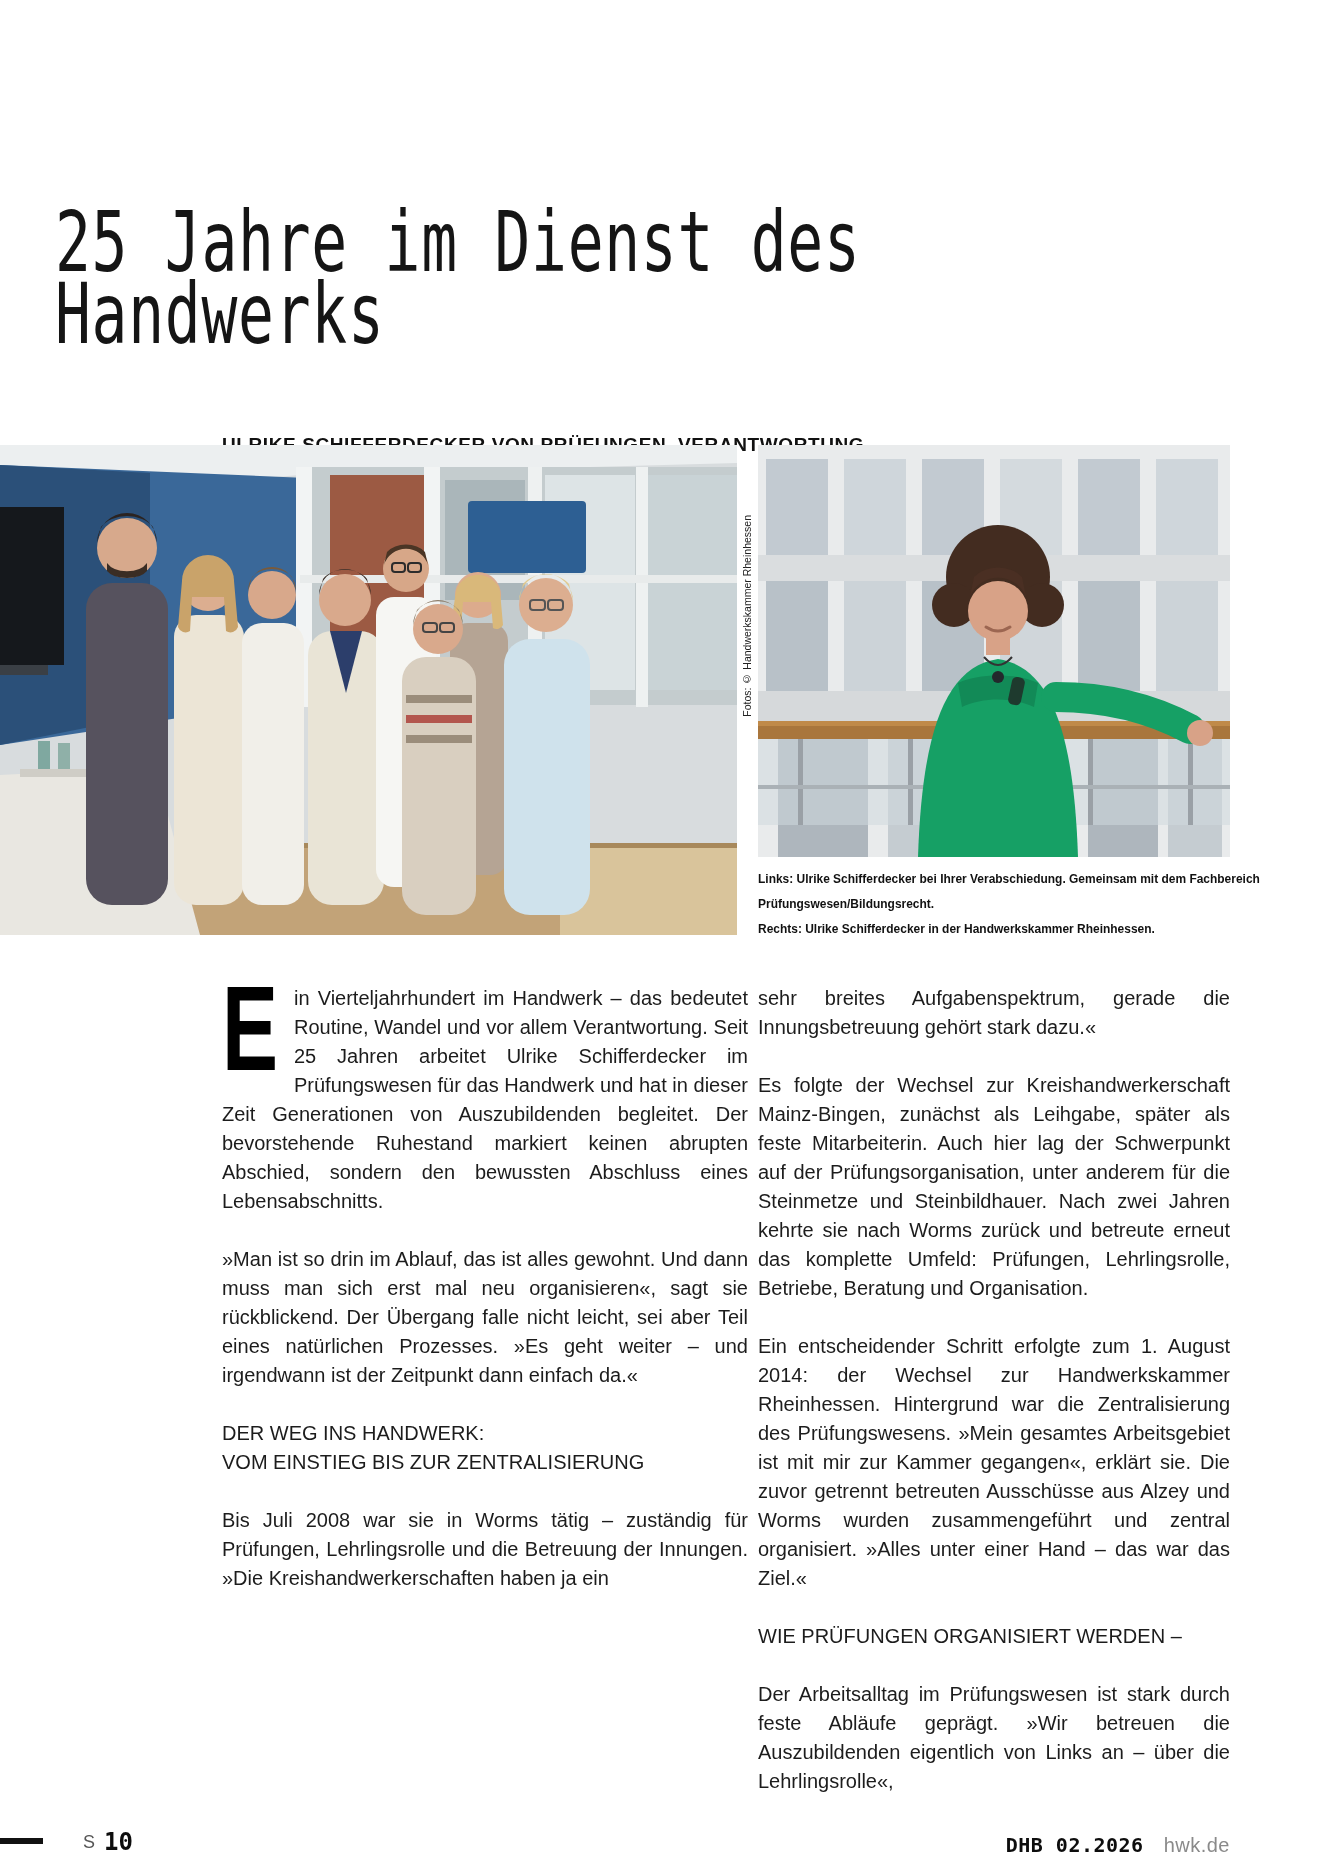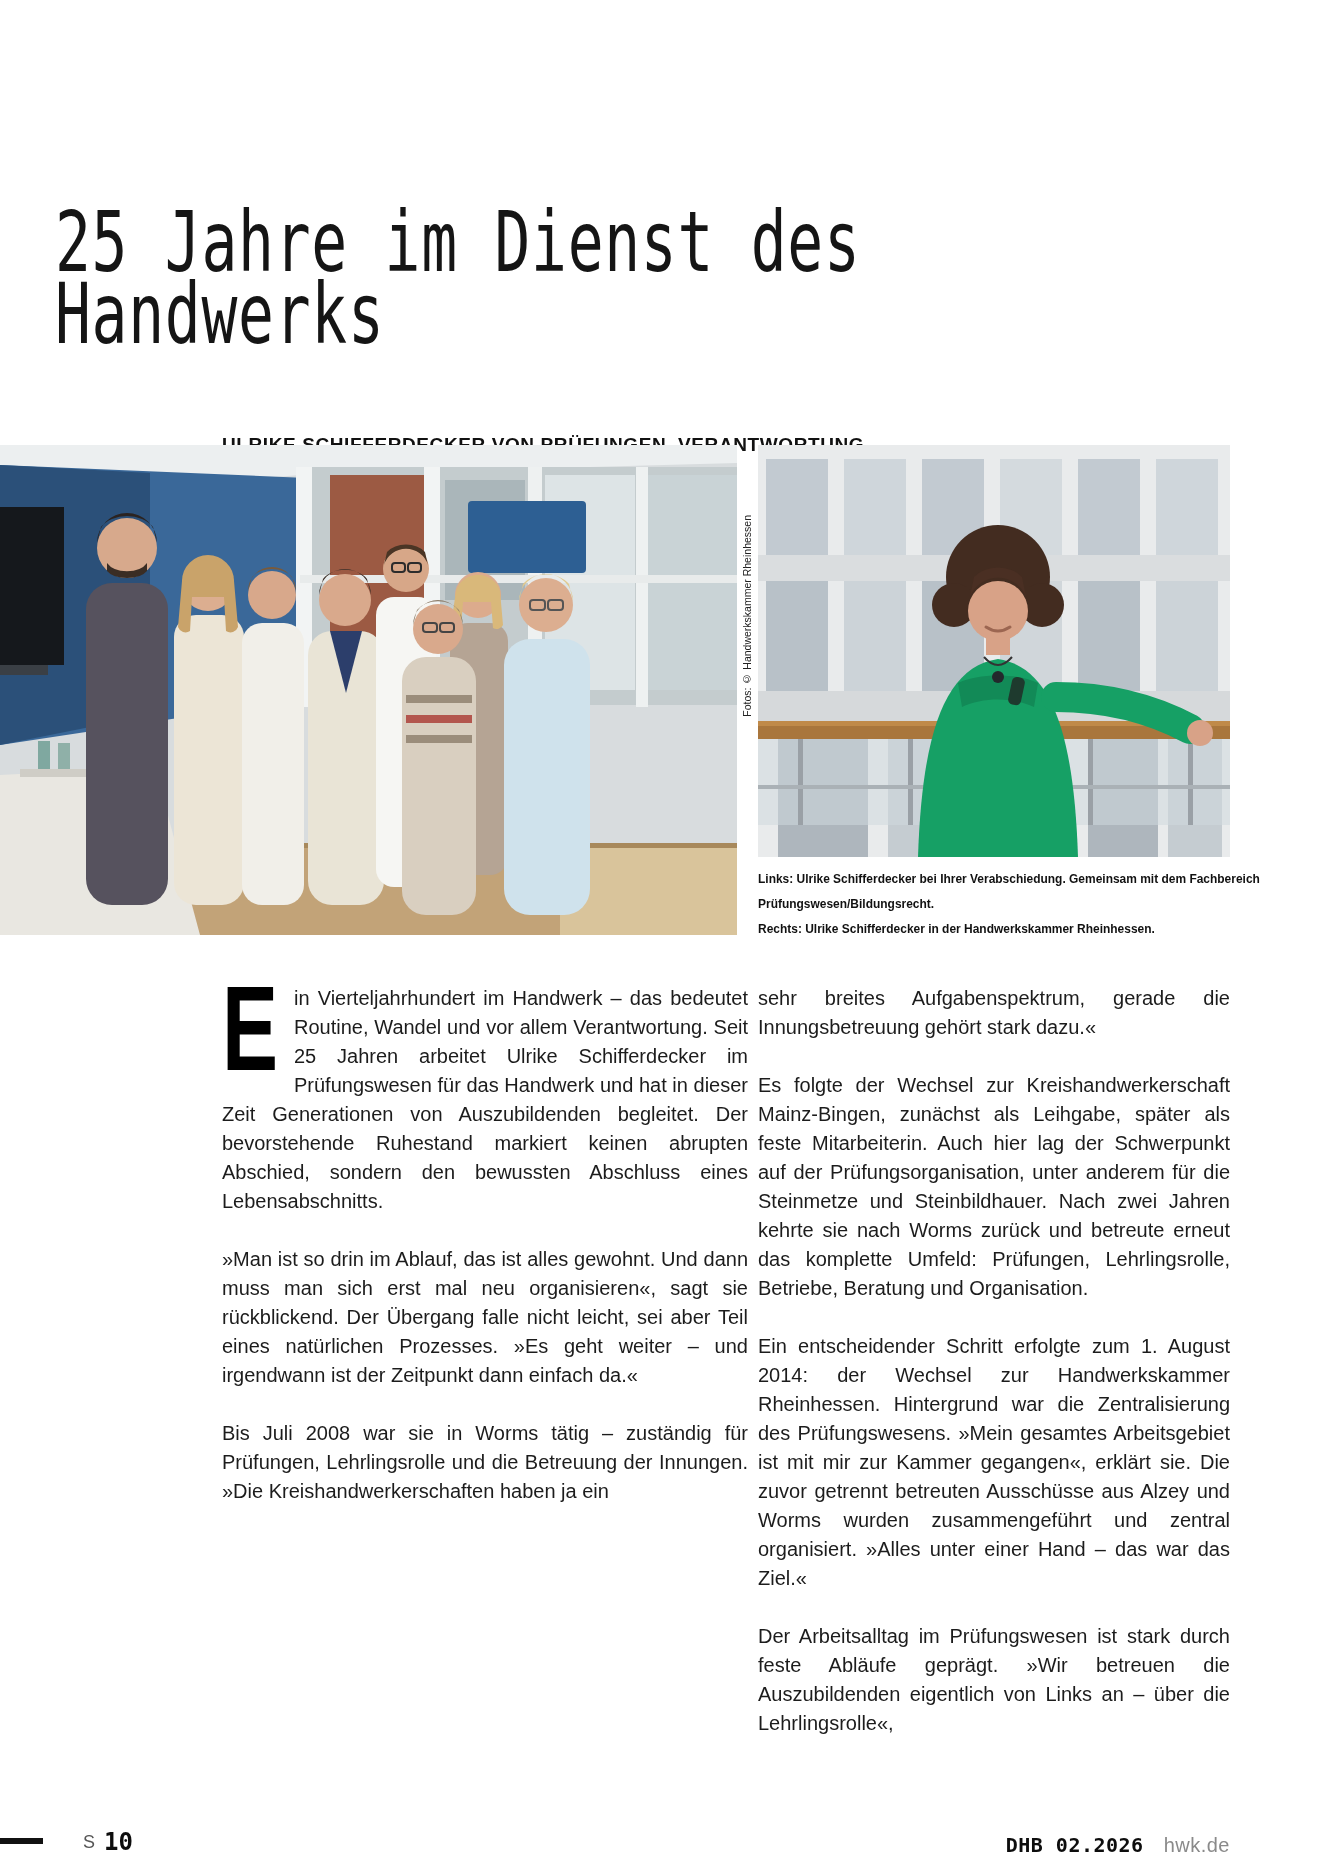--- a/index.html
+++ b/index.html
@@ -206,30 +206,33 @@
     <div>Links: Ulrike Schifferdecker bei Ihrer Verabschiedung. Gemeinsam mit dem Fachbereich</div>
     <div>Prüfungswesen/Bildungsrecht.</div>
     <div>Rechts: Ulrike Schifferdecker in der Handwerkskammer Rheinhessen.</div>
   </div>
 
   <div class="col col-1">
     <p><span class="dropcap">E</span><span>in Vierteljahrhundert im Handwerk – das bedeutet Routine, Wandel und vor allem Verantwortung. Seit 25 Jahren arbeitet Ulrike Schifferdecker im Prüfungswesen für das Handwerk und hat in dieser Zeit Generationen von Auszubildenden begleitet. Der bevorstehende Ruhestand markiert keinen abrupten Abschied, sondern den bewussten Abschluss eines Lebensabschnitts.</span></p>
     <p>»Man ist so drin im Ablauf, das ist alles gewohnt. Und dann muss man sich erst mal neu organisieren«, sagt sie rückblickend. Der Übergang falle nicht leicht, sei aber Teil eines natürlichen Prozesses. »Es geht weiter – und irgendwann ist der Zeitpunkt dann einfach da.«</p>
     <p class="bodyhead">
       </p>
+      <div>DER WEG INS HANDWERK:</div>
+      <div>VOM EINSTIEG BIS ZUR ZENTRALISIERUNG</div>
     <p></p>
     <p>Bis Juli 2008 war sie in Worms tätig – zuständig für Prüfungen, Lehrlingsrolle und die Betreuung der Innungen. »Die Kreishandwerkerschaften haben ja ein</p>
   </div>
 
   <div class="col col-2">
     <p>sehr breites Aufgabenspektrum, gerade die Innungsbetreuung gehört stark dazu.«</p>
     <p>Es folgte der Wechsel zur Kreishandwerkerschaft Mainz-Bingen, zunächst als Leihgabe, später als feste Mitarbeiterin. Auch hier lag der Schwerpunkt auf der Prüfungsorganisation, unter anderem für die Steinmetze und Steinbildhauer. Nach zwei Jahren kehrte sie nach Worms zurück und betreute erneut das komplette Umfeld: Prüfungen, Lehrlingsrolle, Betriebe, Beratung und Organisation.</p>
     <p>Ein entscheidender Schritt erfolgte zum 1. August 2014: der Wechsel zur Handwerkskammer Rheinhessen. Hintergrund war die Zentralisierung des Prüfungswesens. »Mein gesamtes Arbeitsgebiet ist mit mir zur Kammer gegangen«, erklärt sie. Die zuvor getrennt betreuten Ausschüsse aus Alzey und Worms wurden zusammengeführt und zentral organisiert. »Alles unter einer Hand – das war das Ziel.«</p>
     <p class="bodyhead">
       </p>
+      <div>WIE PRÜFUNGEN ORGANISIERT WERDEN –</div>
     <p></p>
     <p>Der Arbeitsalltag im Prüfungswesen ist stark durch feste Abläufe geprägt. »Wir betreuen die Auszubildenden eigentlich von Links an – über die Lehrlingsrolle«,</p>
   </div>
 
   <div class="footer-rule"></div>
   <div class="footer-left">
     <span class="s">S</span><span class="num">10</span>
   </div>
   <div class="footer-right">
     <span class="issue">DHB 02.2026</span><span class="site">hwk.de</span>

